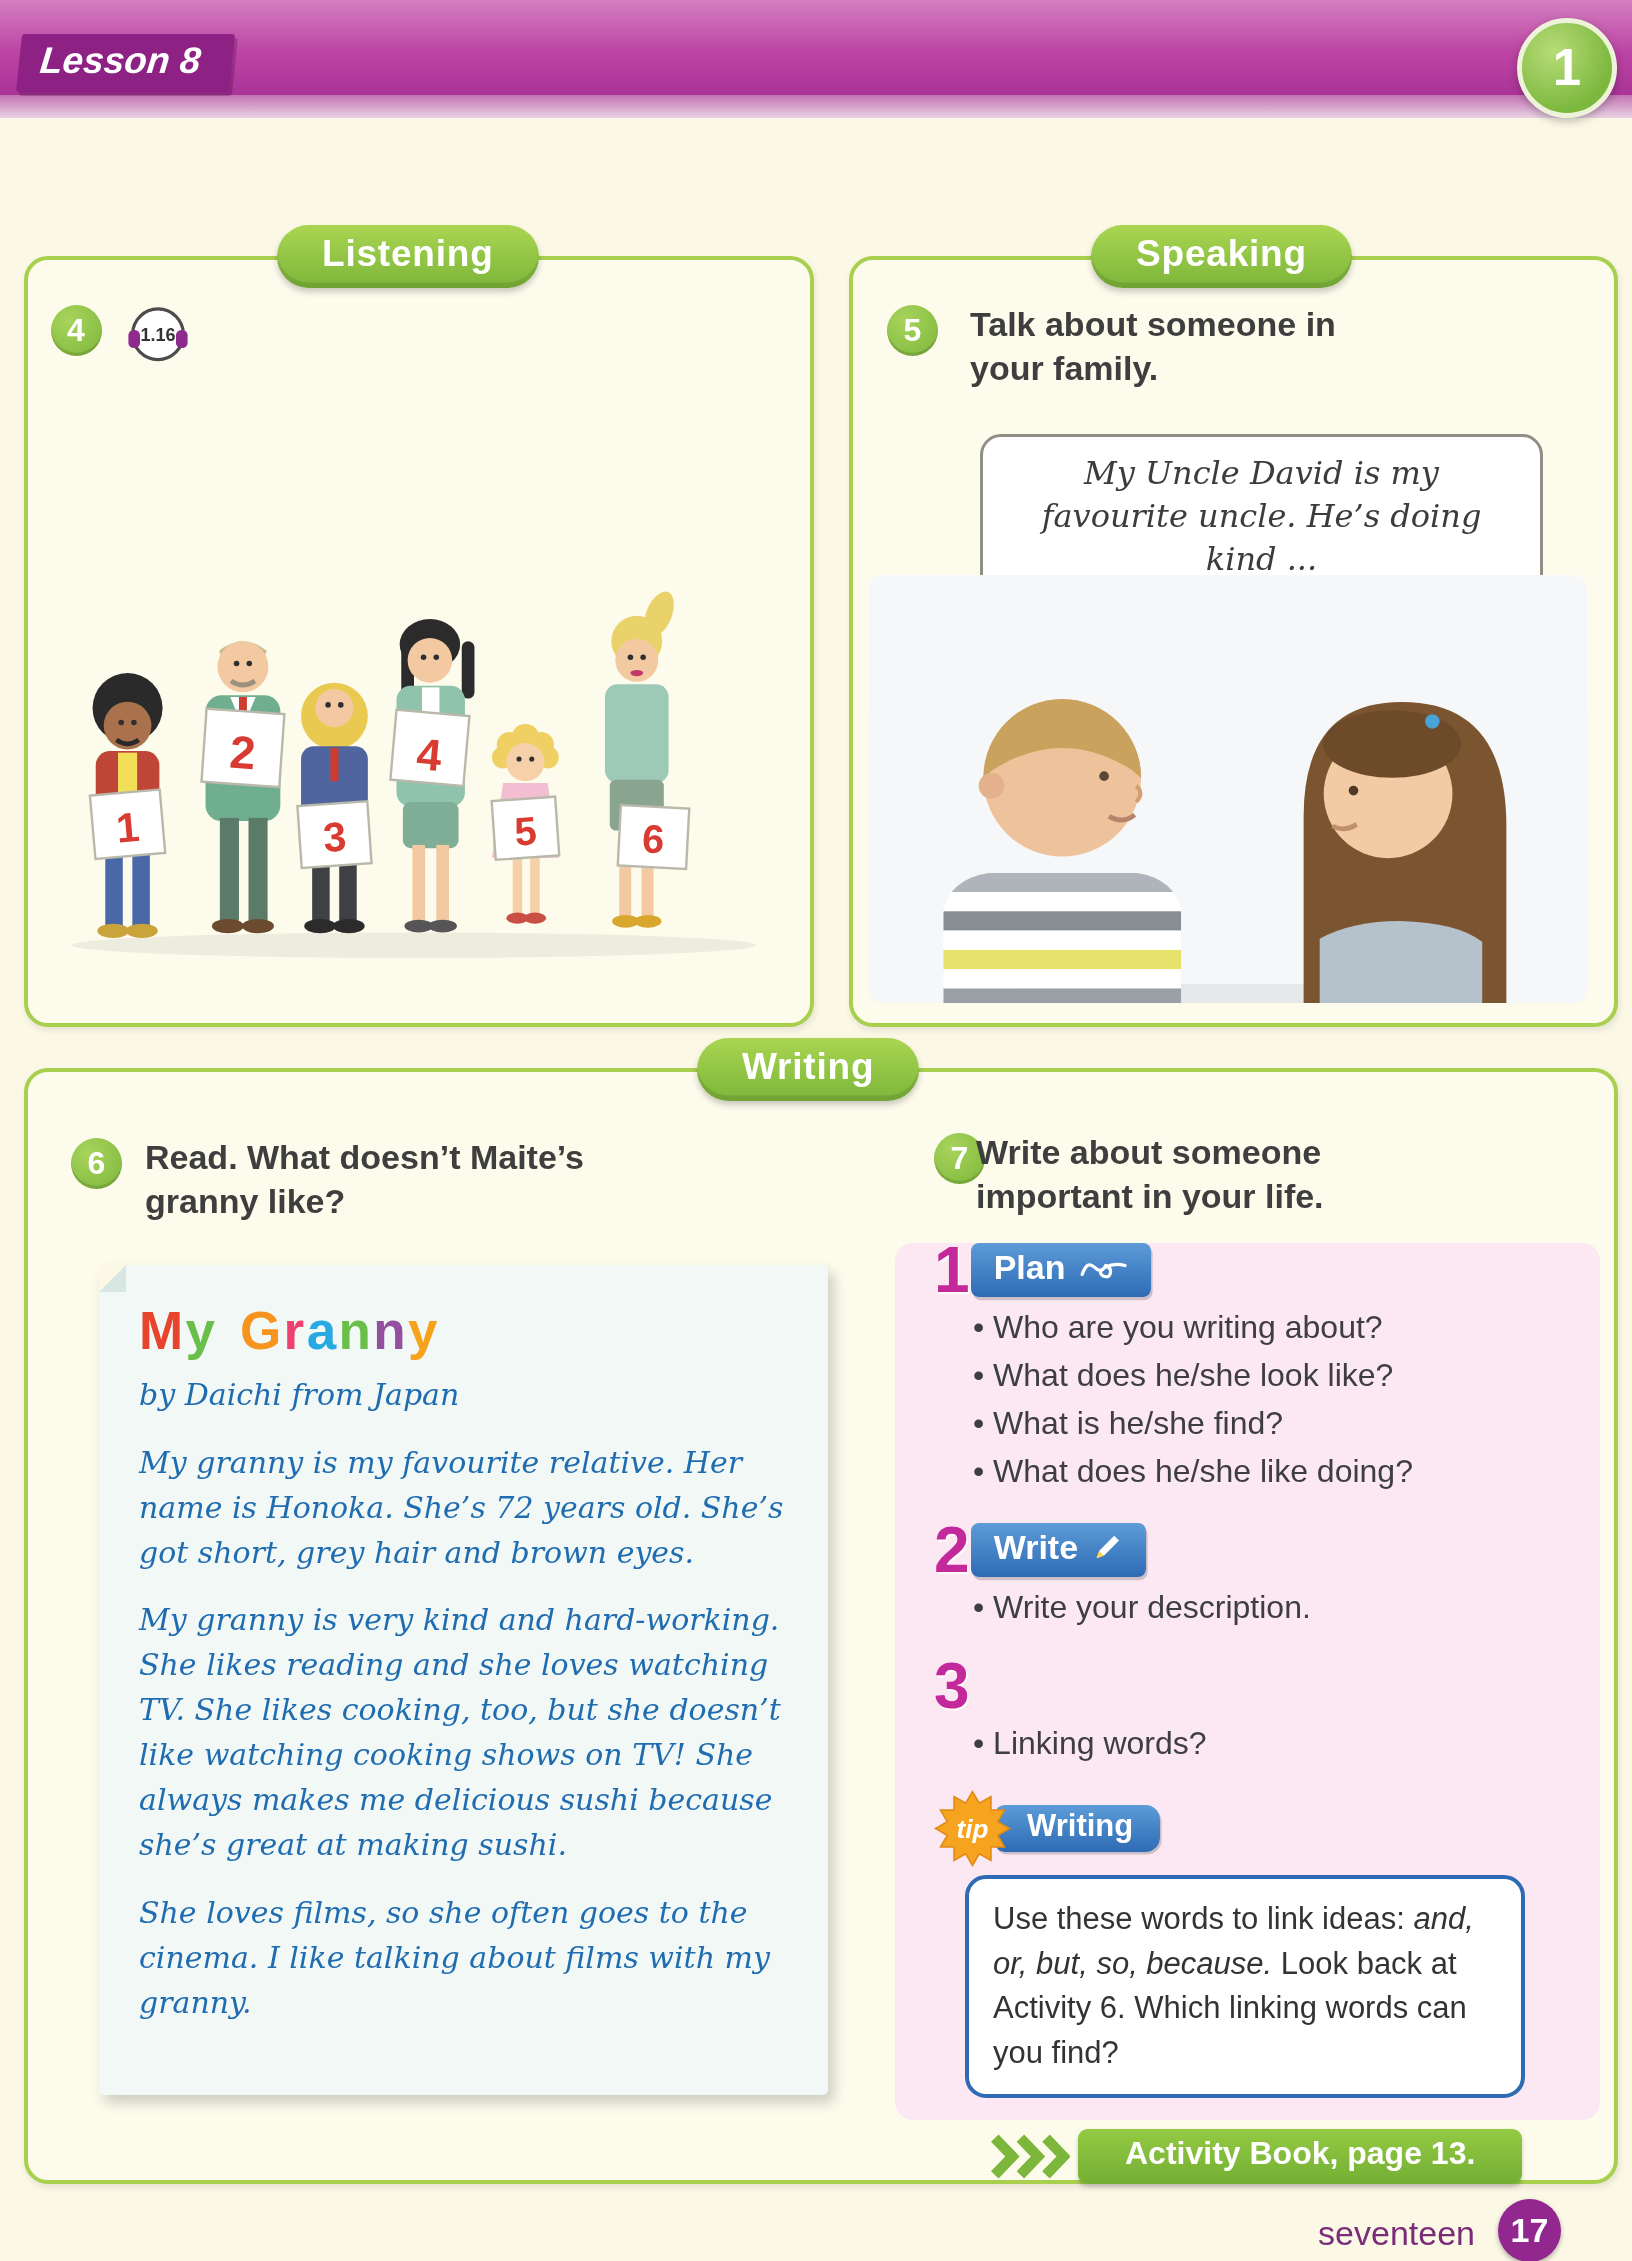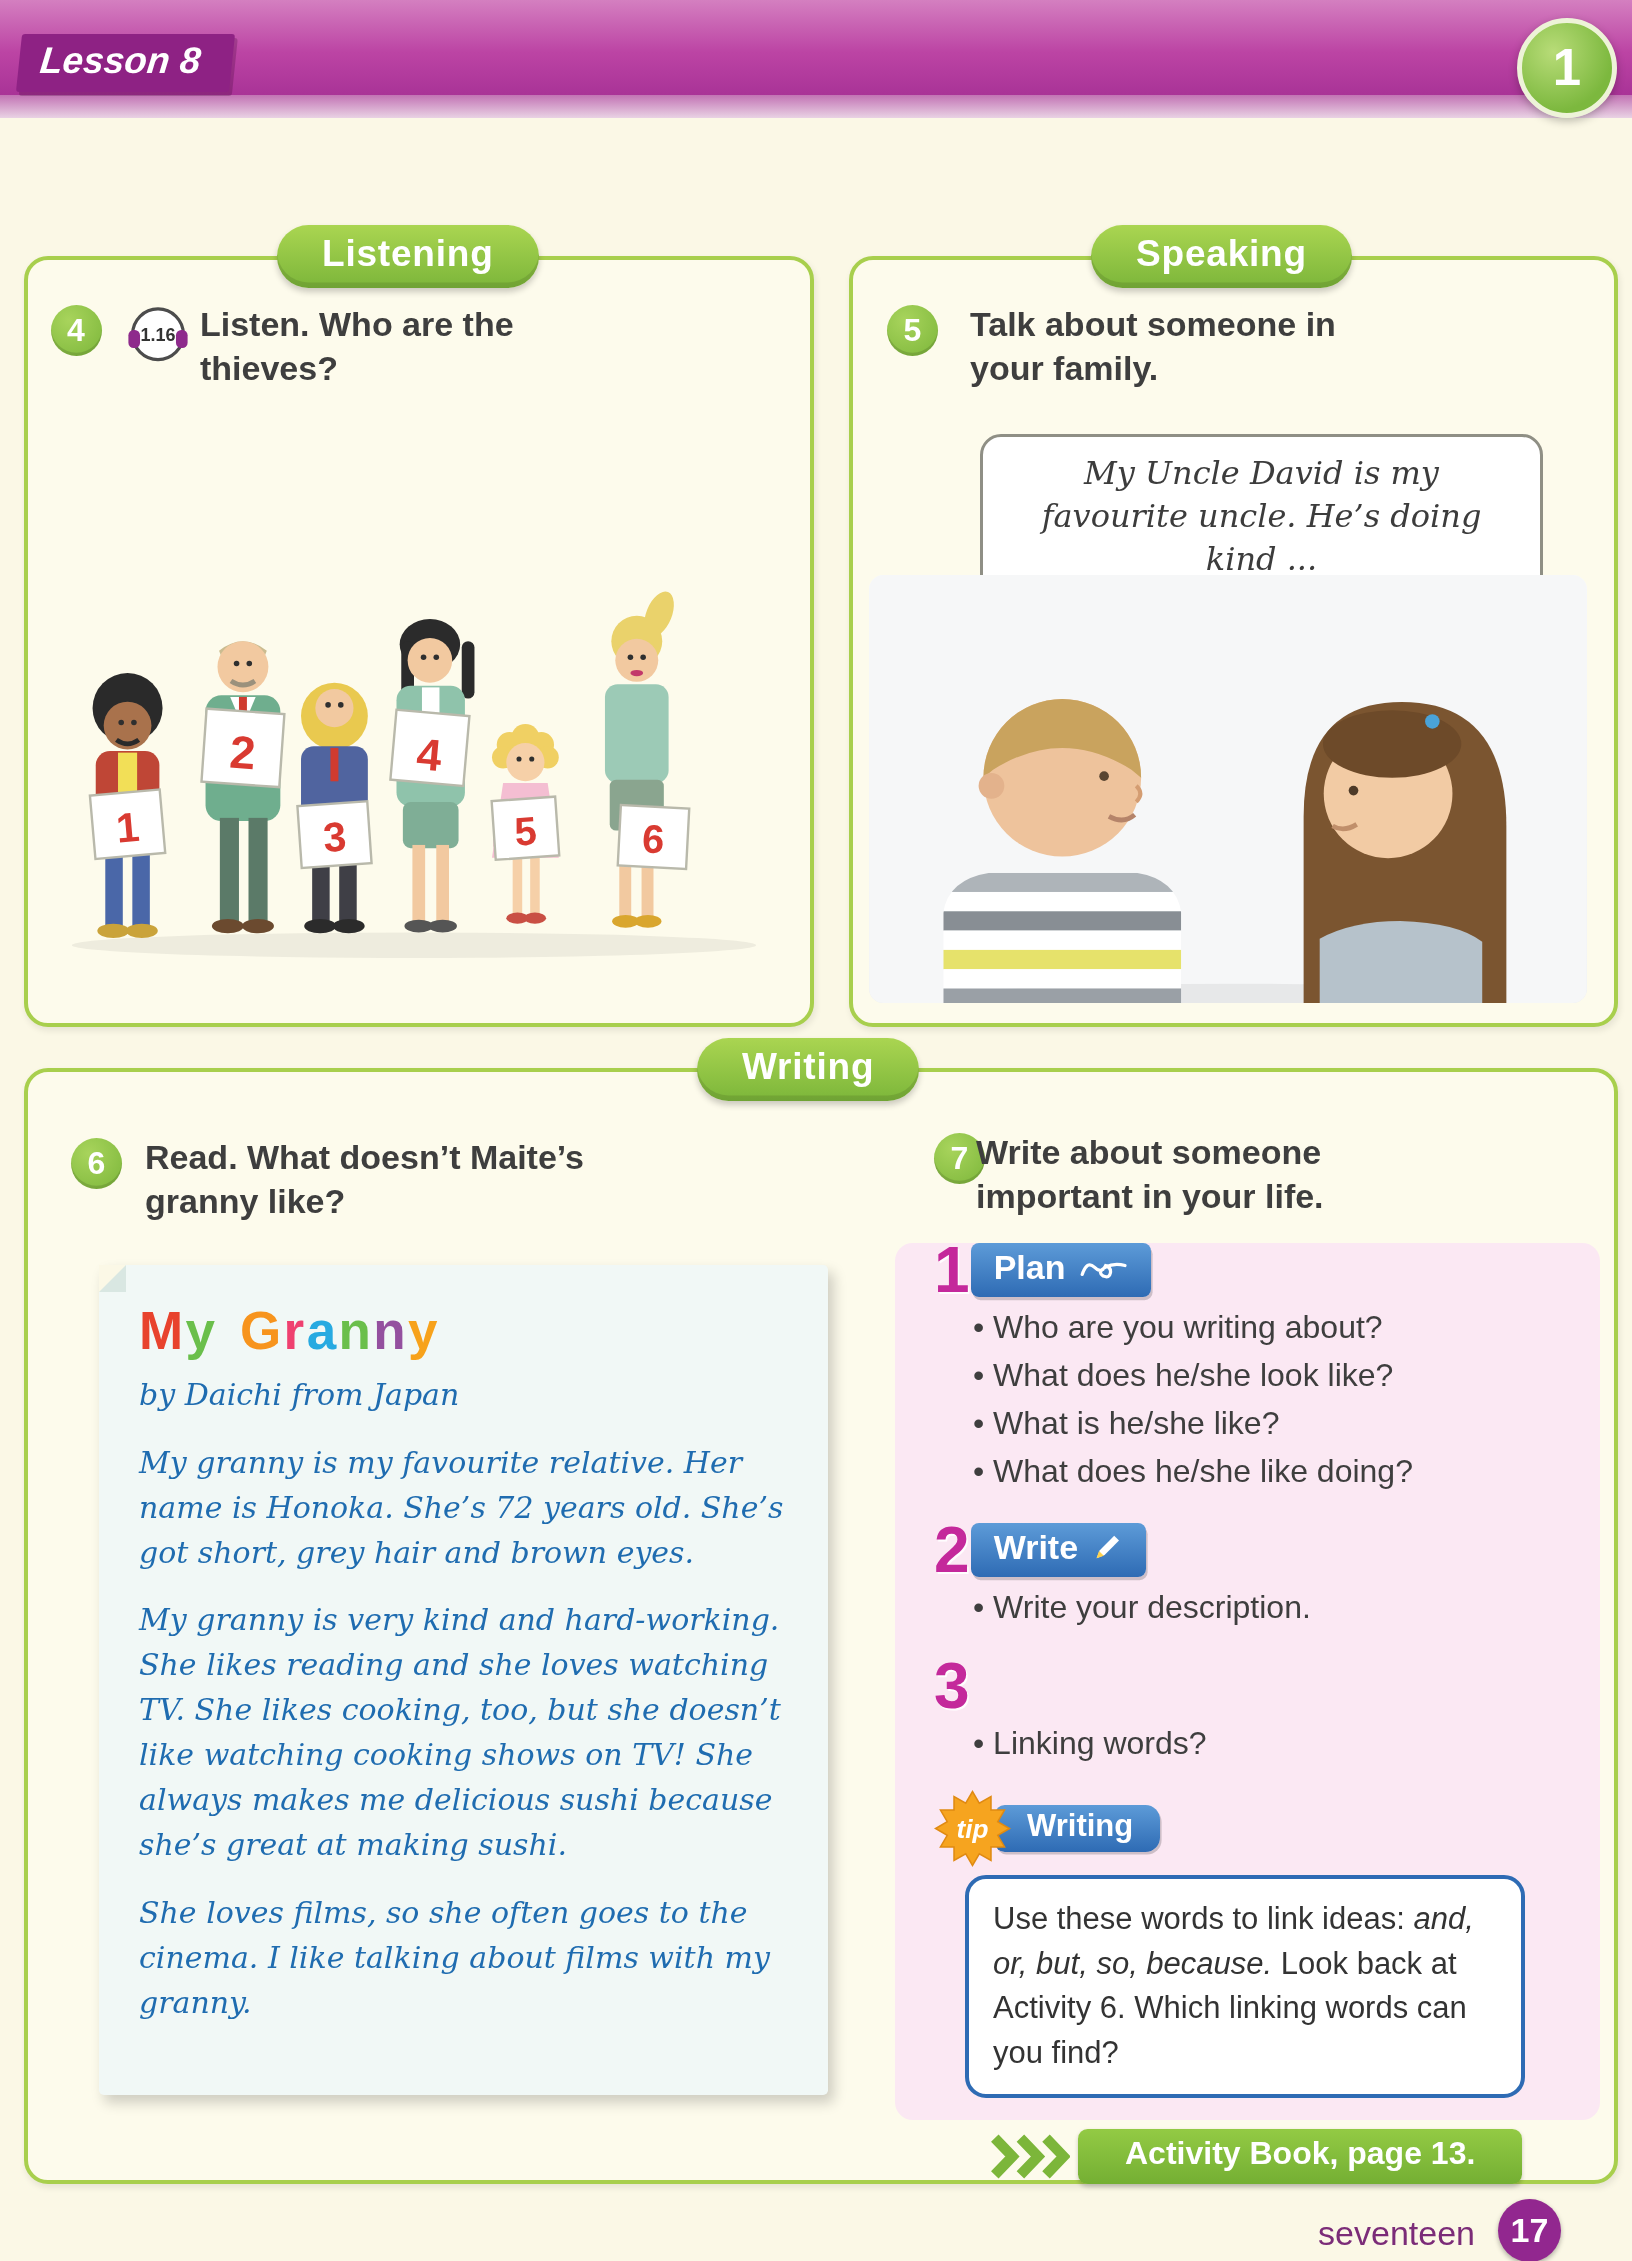--- a/index.html
+++ b/index.html
@@ -151,21 +151,20 @@
 
   <section class="box listening-box">
     <div class="numcirc">4</div>
     <svg class="audio-icon" viewBox="0 0 70 70">
       <path d="M13 40 a22 22 0 0 1 44 0" fill="none" stroke="#4c4c4c" stroke-width="5"></path>
       <circle cx="35" cy="40" r="24" fill="#fff" stroke="#4c4c4c" stroke-width="3"></circle>
       <rect x="7" y="36" width="11" height="17" rx="5" fill="#8e2a8c"></rect>
       <rect x="52" y="36" width="11" height="17" rx="5" fill="#8e2a8c"></rect>
       <text x="35" y="46" font-size="17" font-weight="bold" text-anchor="middle" fill="#333">1.16</text>
     </svg>
-    <p class="instruction listening-instr">Listen. Who are the thieves?</p>
 
     <svg class="lineup-illustration" viewBox="0 0 920 700">
       <ellipse cx="460" cy="650" rx="430" ry="16" fill="rgba(0,0,0,0.06)"></ellipse>
 
       <circle cx="100" cy="352" r="44" fill="#2a2a2a"></circle>
       <circle cx="100" cy="374" r="30" fill="#a9724c"></circle>
       <circle cx="92" cy="370" r="3.5" fill="#2f2f2f"></circle>
         <circle cx="108" cy="370" r="3.5" fill="#2f2f2f"></circle>
       <path d="M86,392 q14,10 28,0" stroke="#2a2a2a" stroke-width="6" fill="none"></path>
       <rect x="60" y="406" width="80" height="120" rx="18" fill="#bf4636"></rect>
@@ -335,21 +334,21 @@
           <span class="step-banner">
             <span>Plan</span>
             <svg width="50" height="26" viewBox="0 0 62 32">
               <path d="M4,24 q6,-18 15,-9 t14,-2 q7,2 6,9 q-1,7 -9,4 q-8,-5 3,-11 q11,-6 24,-2" stroke="#fff" stroke-width="4" fill="none" stroke-linecap="round"></path>
             </svg>
           </span>
         </div>
         <ul>
           <li>Who are you writing about?</li>
           <li>What does he/she look like?</li>
-          <li>What is he/she like?</li>
+          <li>What is he/she find?</li>
           <li>What does he/she like doing?</li>
         </ul>
       </div>
 
       <div class="step">
         <div class="step-head">
           <span class="step-num">2</span>
           <span class="step-banner">
             <span>Write</span>
             <svg width="32" height="32" viewBox="0 0 40 40">

